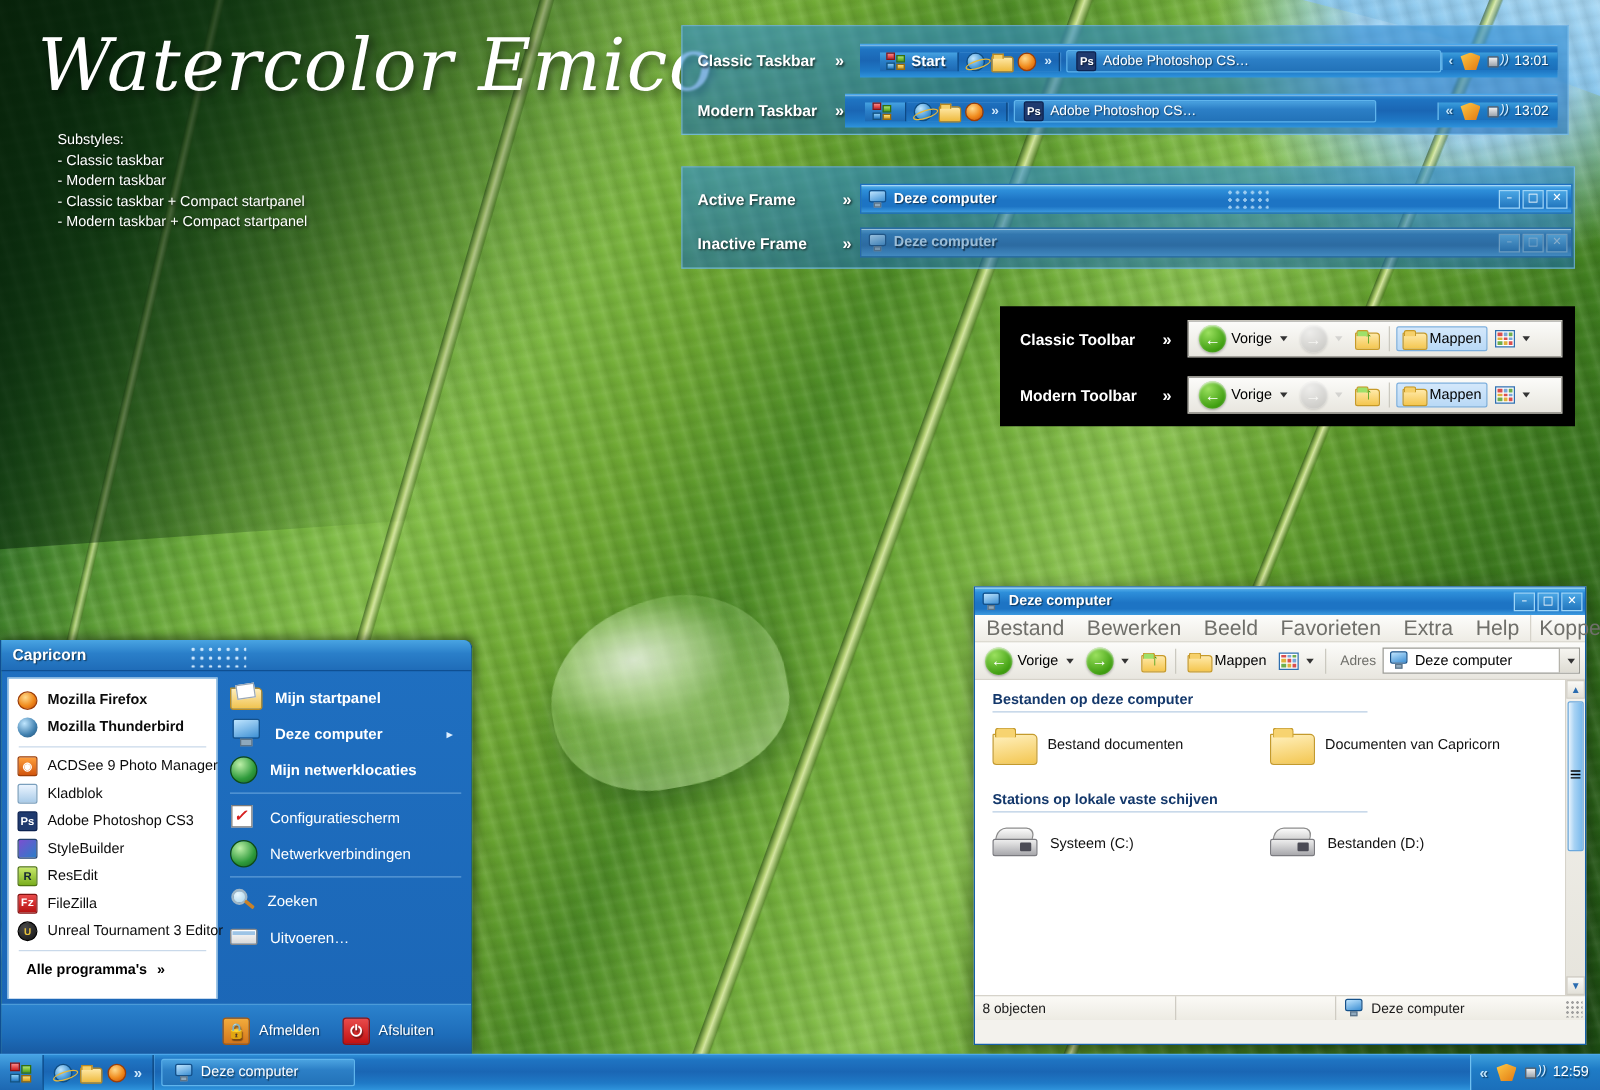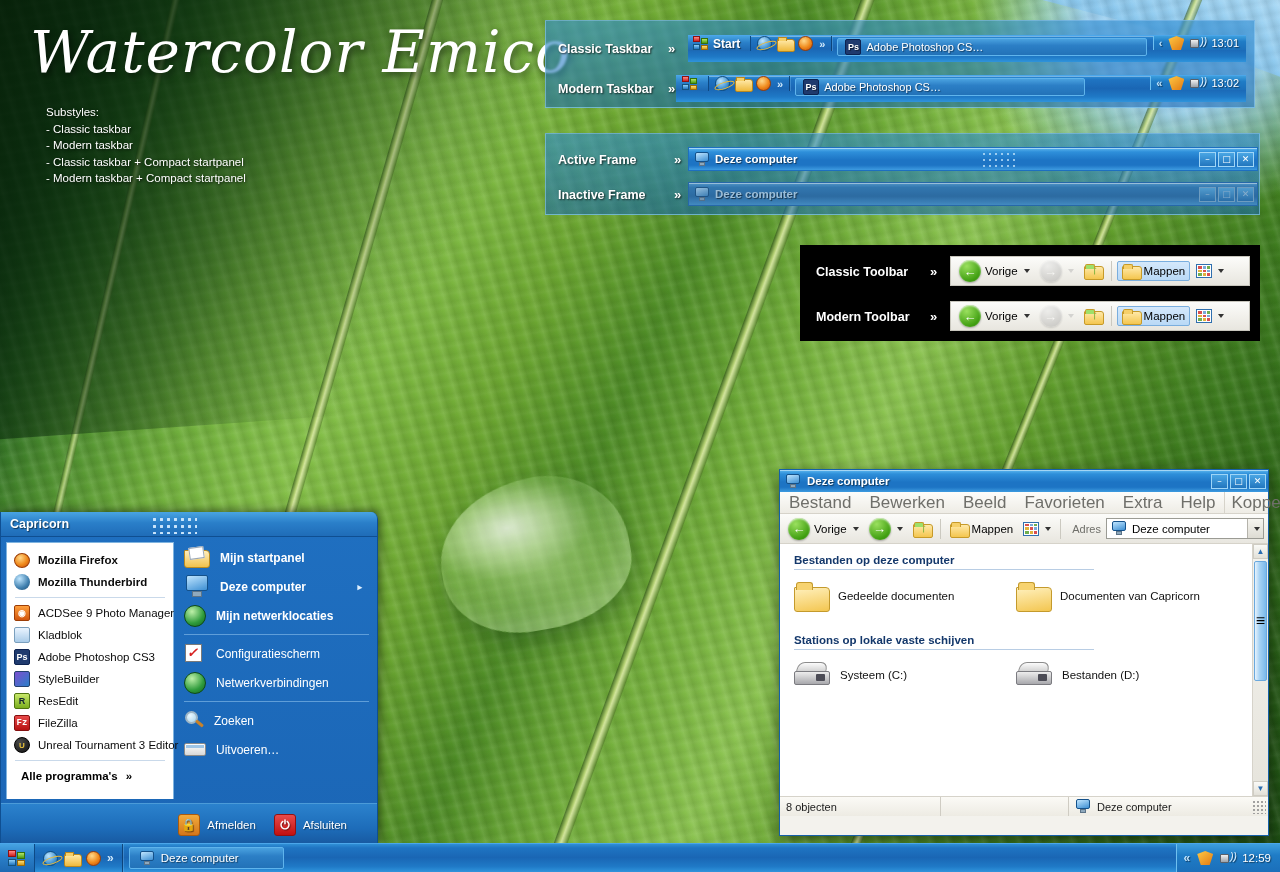--- a/index.html
+++ b/index.html
@@ -117,22 +117,23 @@
   .tb-row { position: absolute; left: 0; height: 30px; }
   .tb-lbl { position:absolute; left: 12px; width: 120px; text-align: left; }
   .tb-chev { position: absolute; left: 122px; }
 
   
   .xptaskbar {
     position: absolute;
     height: 27px;
     border-top: 1px solid #4ba6ea;
     background: linear-gradient(180deg, #2f8fd6 0%, #1f74c2 14%, #1a66b4 48%, #1f79c6 80%, #2f94dc 100%);
-    display: flex; align-items: flex-start;
+    display: flex; align-items: center;
     box-shadow: inset 0 1px 0 rgba(255,255,255,.35);
+    padding-left: 16px;
   }
   .startbtn {
     display: flex; align-items: center; gap: 4px;
     padding: 0 10px 0 5px;
     background: linear-gradient(180deg, #46a3e2 0%, #2a7fc8 45%, #1d68b2 100%);
     border-right: 1px solid #0d4a86;
     color: #fff; font-weight: bold; font-size: 12px;
     text-shadow: 1px 1px 1px rgba(0,0,0,.6);
   }
   .startbtn.compact { padding: 0 6px; }
@@ -857,21 +858,21 @@
         </div>
       </div>
     </div>
 
     <div id="ex-content">
       <div id="ex-pane">
         <div class="grp-head">Bestanden op deze computer</div>
         <div class="items-row">
           <div class="item-cell">
             <span class="folder-lg"></span>
-            <span class="lab">Gedeelde documenten</span>
+            <span class="lab">Bestand documenten</span>
           </div>
           <div class="item-cell">
             <span class="folder-lg"></span>
             <span class="lab">Documenten van Capricorn</span>
           </div>
         </div>
 
         <div class="grp-head second">Stations op lokale vaste schijven</div>
         <div class="items-row">
           <div class="item-cell">

